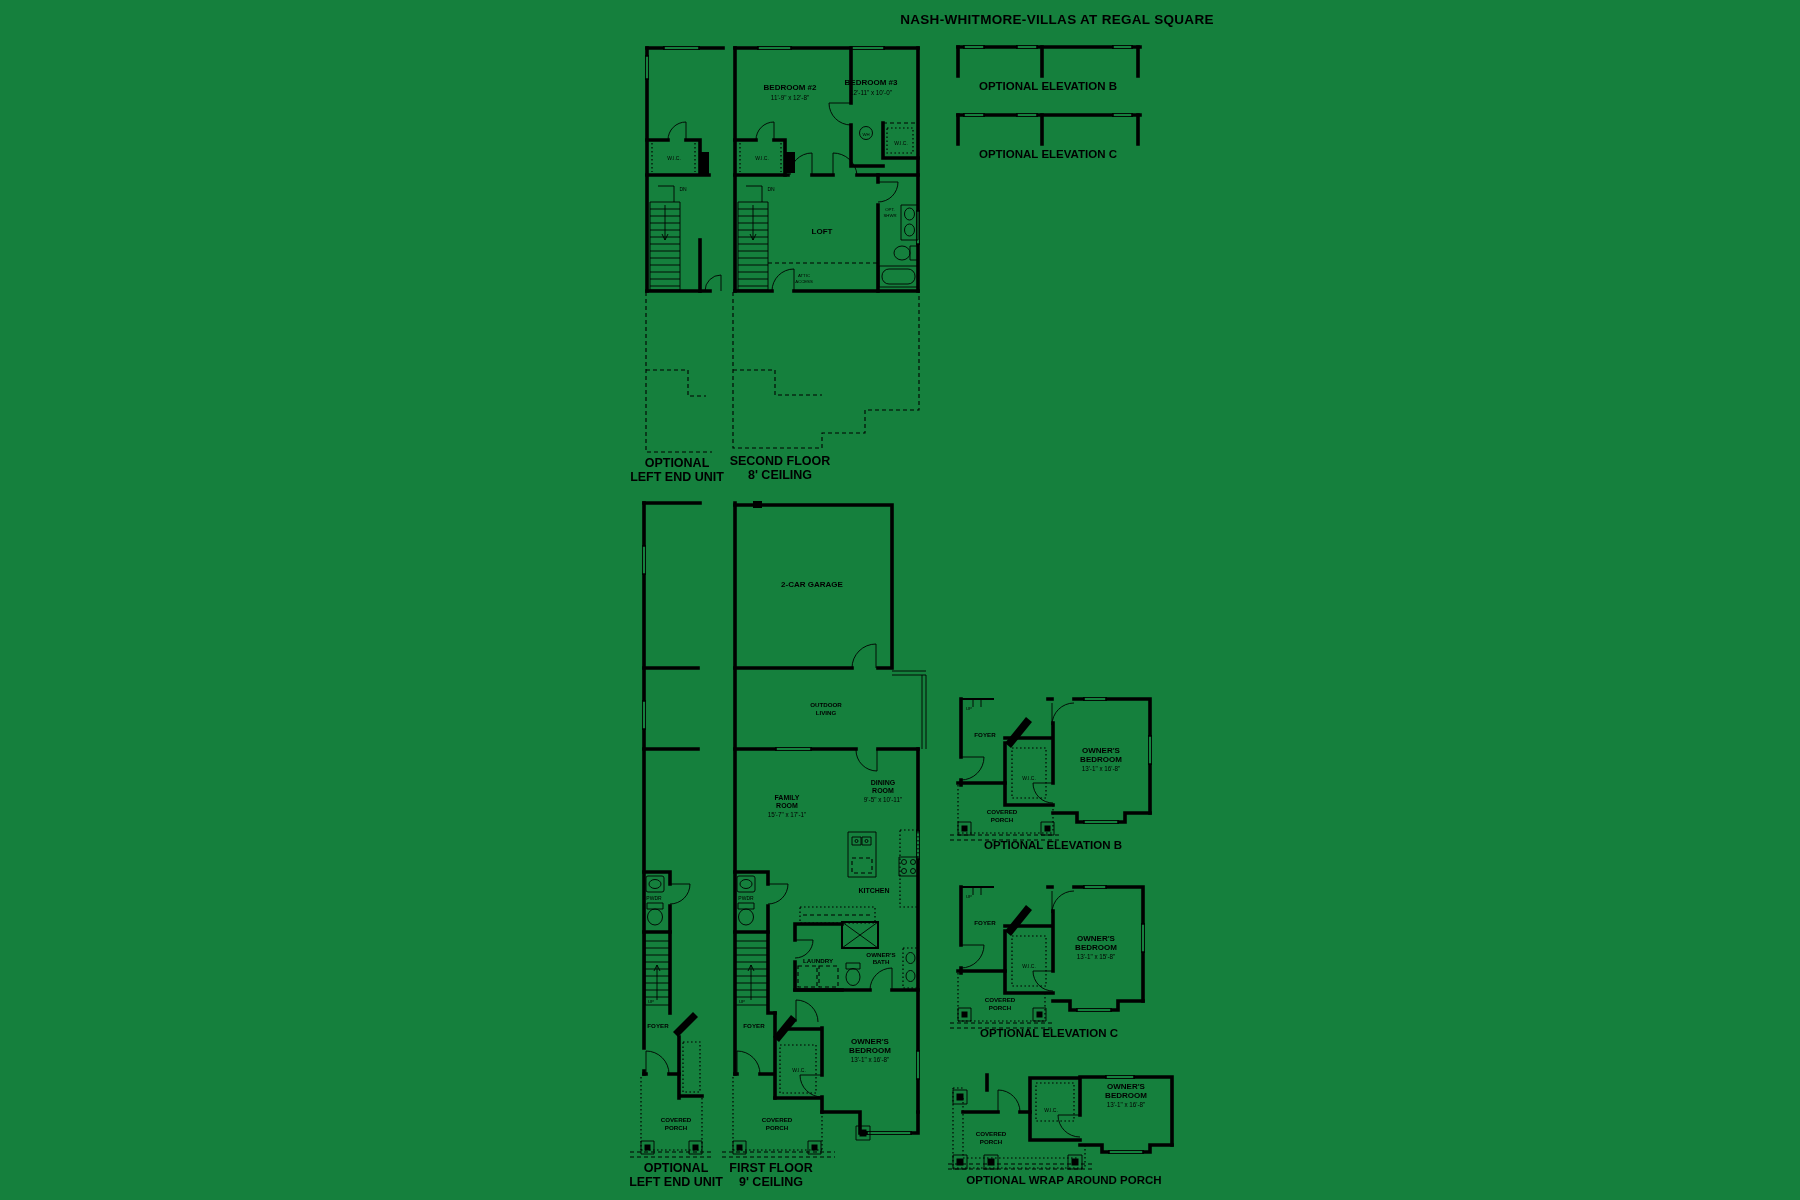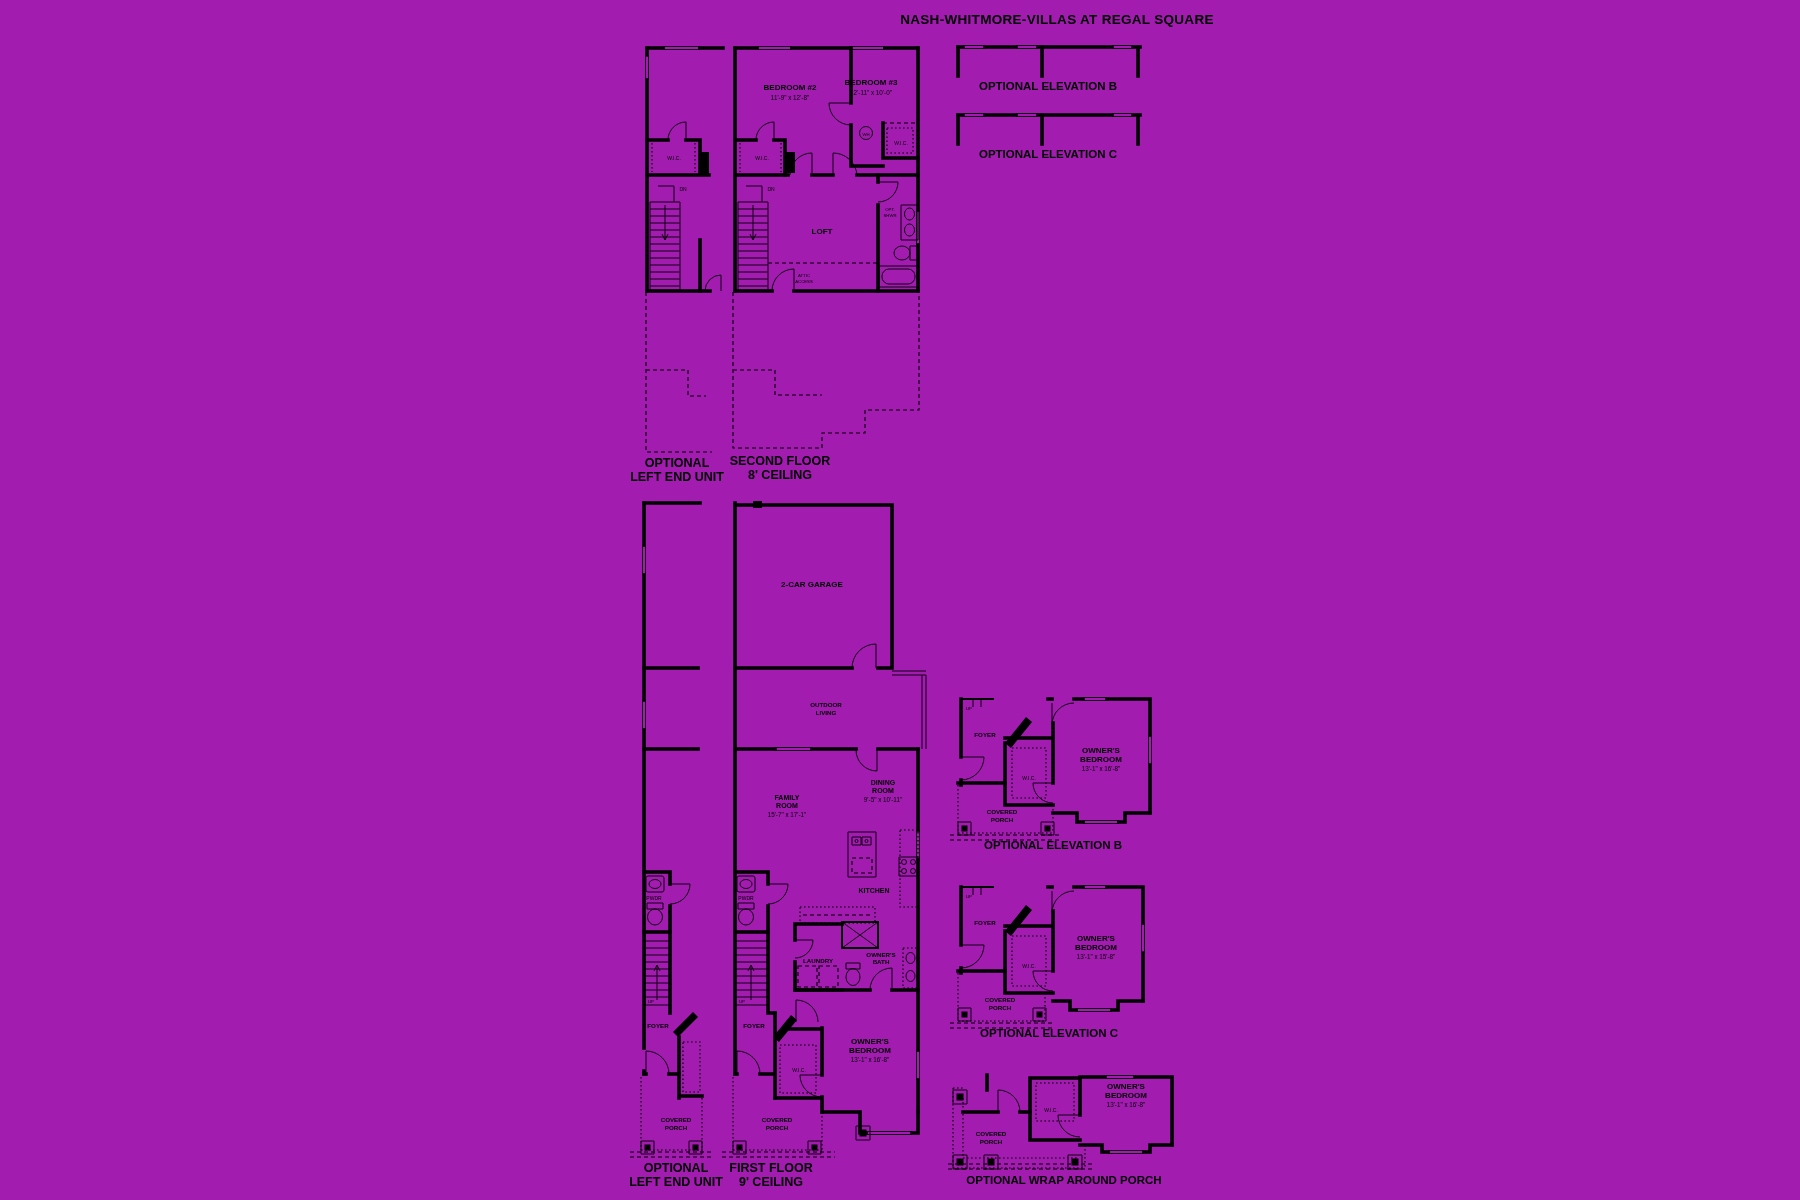--- a/index.html
+++ b/index.html
@@ -1,16 +1,16 @@
 <!DOCTYPE html>
 <html><head>
 <meta charset="utf-8">
 <style>
   html,body{margin:0;padding:0;background:#fff;}
-  #stage{position:relative;width:1800px;height:1200px;background:#a21caf;overflow:hidden;}
+  #stage{position:relative;width:1800px;height:1200px;background:#15803d;overflow:hidden;}
   svg{position:absolute;left:0;top:0;}
   svg *{vector-effect:non-scaling-stroke;}
   .w4{stroke:#000;stroke-width:3.6;fill:none;stroke-linecap:square}
   .w2{stroke:#000;stroke-width:2;fill:none;stroke-linecap:square}
   .t{stroke:#000;stroke-width:0.9;fill:none}
   .d{stroke:#000;stroke-width:1.1;fill:none;stroke-dasharray:4 3}
   .dt{stroke:#000;stroke-width:1.2;fill:none;stroke-dasharray:1.6 2.4}
   .blk{fill:#000;stroke:none}
   text{fill:#000;font-family:"Liberation Sans","DejaVu Sans",sans-serif;}
   .title{font-weight:bold;font-size:13.5px;text-anchor:middle;letter-spacing:.3px}

